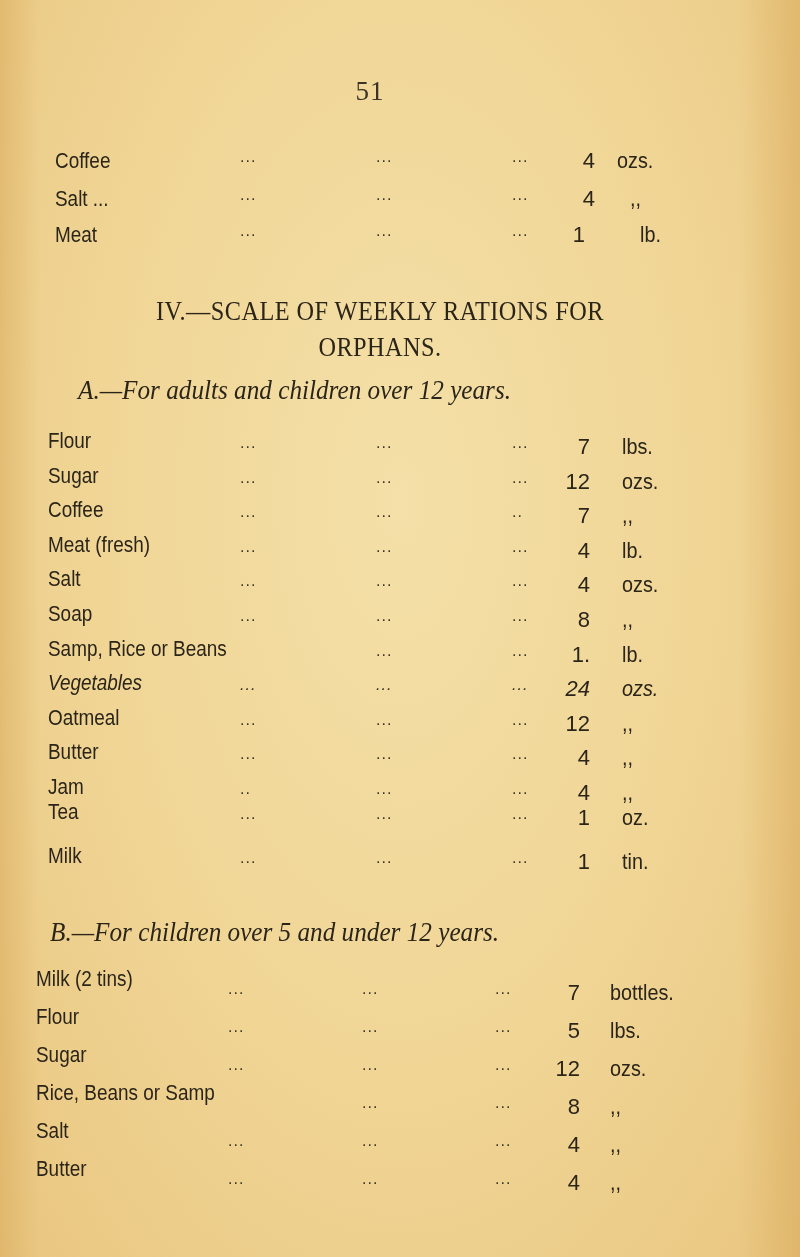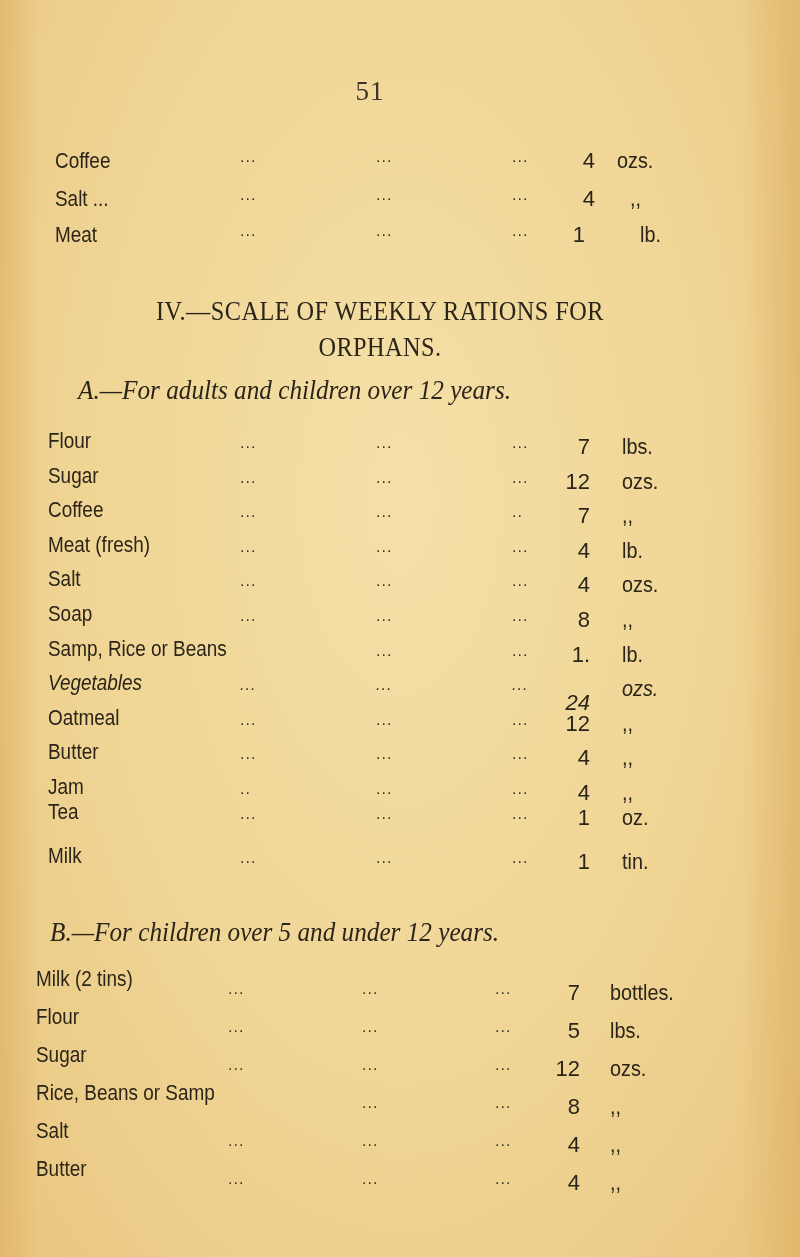--- a/index.html
+++ b/index.html
@@ -182,21 +182,21 @@
       <span class="dots" style="left:376px;top:6px;">...</span>
       <span class="dots" style="left:512px;top:6px;">...</span>
       <span class="qty" style="left:540px;top:6px;">1.</span>
       <span class="unit" style="left:622px;top:6px;">lb.</span>
     </div>
     <div class="row" style="top: 670.2px; font-style: italic;">
       <span class="item" style="left:48px;">Vegetables</span>
       <span class="dots" style="left:240px;top:6px;">...</span>
       <span class="dots" style="left:376px;top:6px;">...</span>
       <span class="dots" style="left:512px;top:6px;">...</span>
-      <span class="qty" style="left:540px;top:20px;">24</span>
+      <span class="qty" style="left:540px;top:6px;">24</span>
       <span class="unit" style="left:622px;top:6px;">ozs.</span>
     </div>
     <div class="row" style="top: 704.8px;">
       <span class="item" style="left:48px;">Oatmeal</span>
       <span class="dots" style="left:240px;top:6px;">...</span>
       <span class="dots" style="left:376px;top:6px;">...</span>
       <span class="dots" style="left:512px;top:6px;">...</span>
       <span class="qty" style="left:540px;top:6px;">12</span>
       <span class="unit" style="left:622px;top:6px;">,,</span>
     </div>

